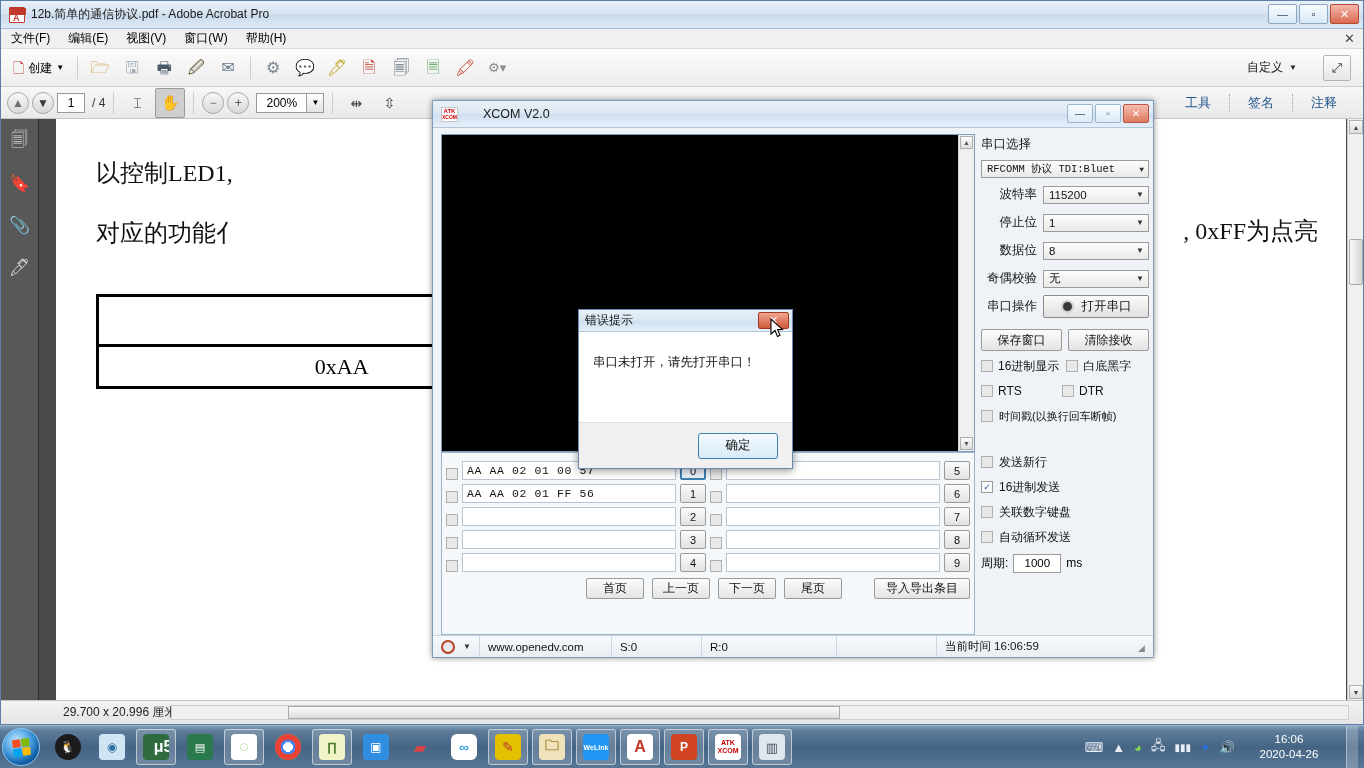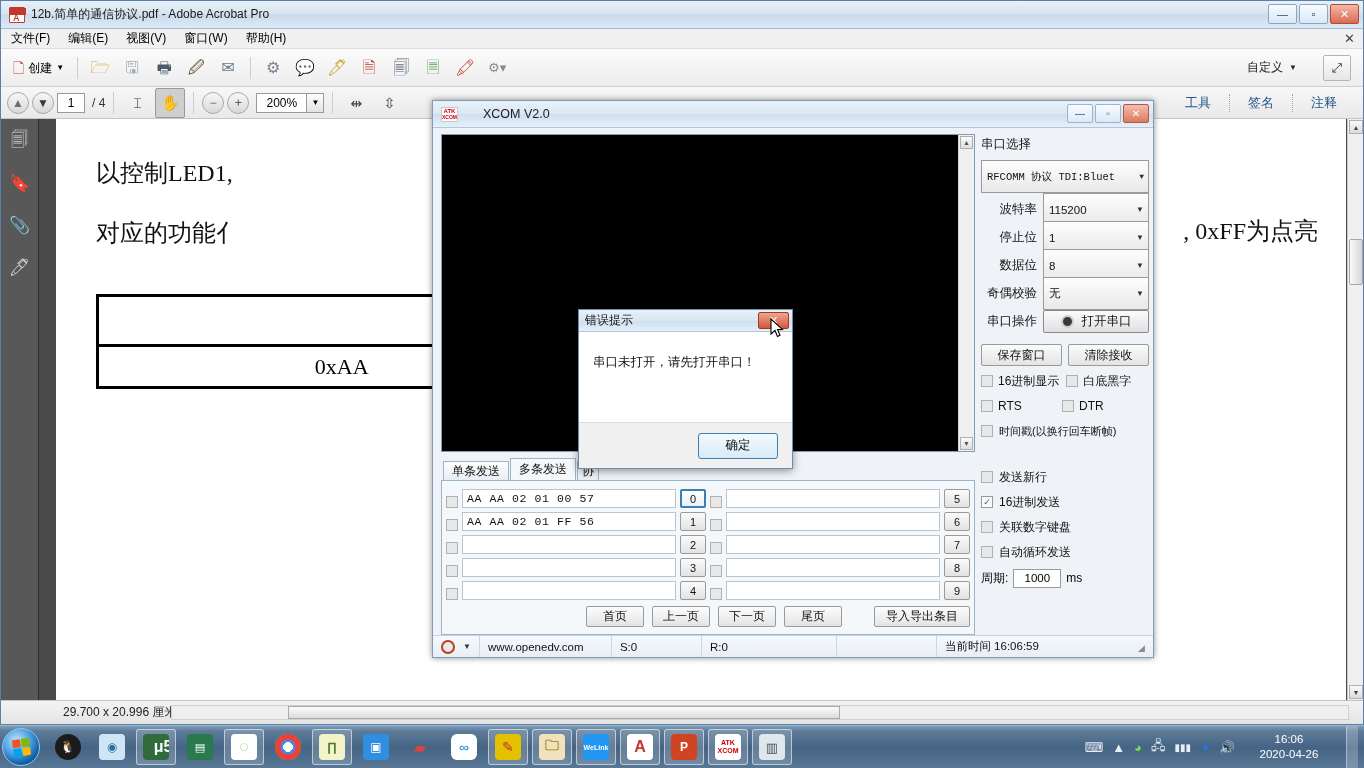--- a/index.html
+++ b/index.html
@@ -201,21 +201,21 @@
 
   .page-btns { display:flex; align-items:center; gap:8px; margin-top:6px; padding-left:140px; position:relative;}
   .pbtn { min-width: 58px; height:21px; border:1px solid #9a9a9a; border-radius:2px;
           background:linear-gradient(to bottom,#fcfcfc,#e4e4e4);
           display:flex;align-items:center;justify-content:center;font-size:12px;color:#111; padding:0 8px;}
   .pbtn.right { position:absolute; right: 0; min-width: 96px;}
 
   .xright { width: 168px; flex: 0 0 168px; display:flex; flex-direction:column; gap: 5px; padding-top:2px;}
   .rtitle { font-size:12.5px; color:#111; margin-bottom:2px;}
   .combo {
-    height: 33px; border:1px solid #9a9a9a; background:linear-gradient(to bottom,#fdfdfd,#e9e9e9);
+    height: 18px; border:1px solid #9a9a9a; background:linear-gradient(to bottom,#fdfdfd,#e9e9e9);
     display:flex; align-items:center; padding-left:5px; font-size:11.5px; color:#111; position:relative;
   }
   .combo.mono { font-family:"Liberation Mono","DejaVu Sans Mono",monospace; font-size:10.5px; }
   .combo .arr { position:absolute; right:4px; font-size:8px; color:#333;}
   .frow { display:flex; align-items:center; gap:6px; height:23px;}
   .flab { width: 56px; font-size:12.5px; color:#111; flex:0 0 auto;text-align:right;}
   .frow .combo { flex:1; }
   .openbtn {
     flex:1; height:23px; border:1px solid #8a8a8a; border-radius:2px;
     background:linear-gradient(to bottom,#fbfbfb,#e0e0e0);
@@ -436,25 +436,20 @@
 
       <div class="xleft">
         <div class="recv-wrap">
           <div class="recv"></div>
           <div class="recv-scroll">
             <div class="up">▲</div>
             <div class="dn">▼</div>
           </div>
         </div>
 
-        <div class="tabs">
-          <div class="tab">单条发送</div>
-          <div class="tab active">多条发送</div>
-          <div class="tab cut">协</div>
-        </div>
 
         <div class="send-panel">
           <div class="srow">
             <span class="cb gray"></span>
             <div class="sfield">AA AA 02 01 00 57</div>
             <div class="numbtn sel">0</div>
             <span class="cb gray"></span>
             <div class="sfield"></div>
             <div class="numbtn">5</div>
           </div>

